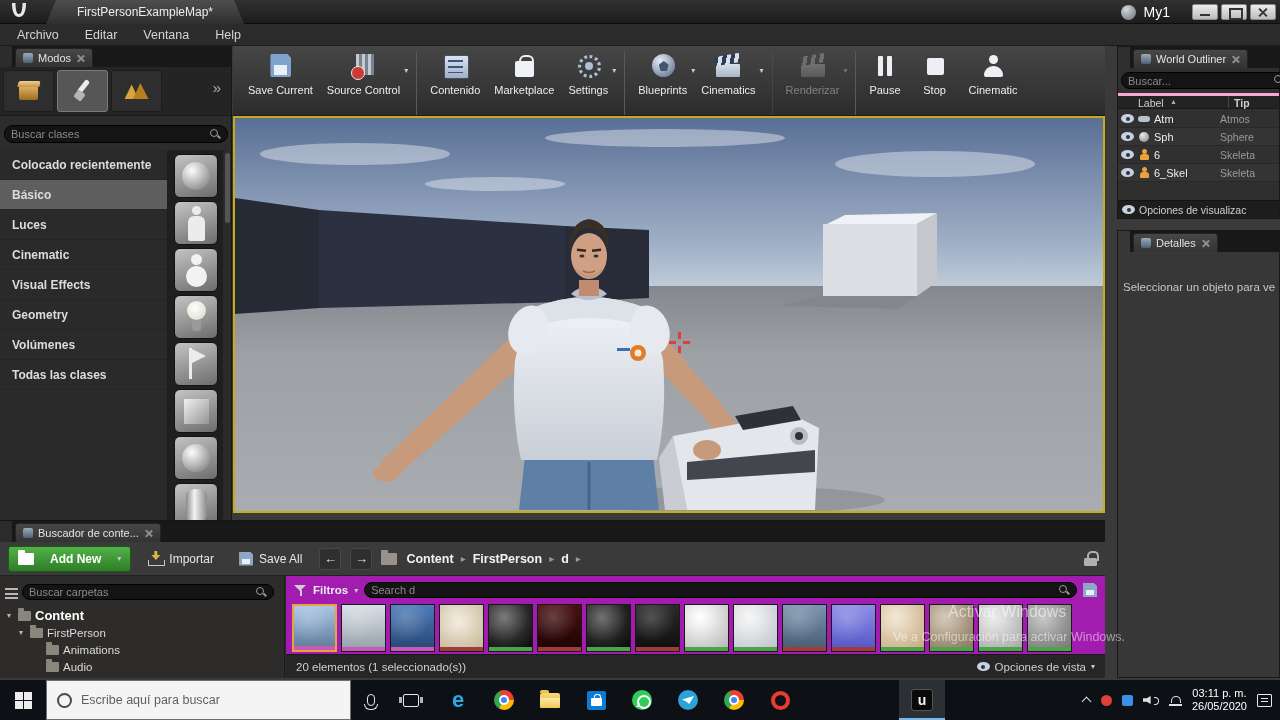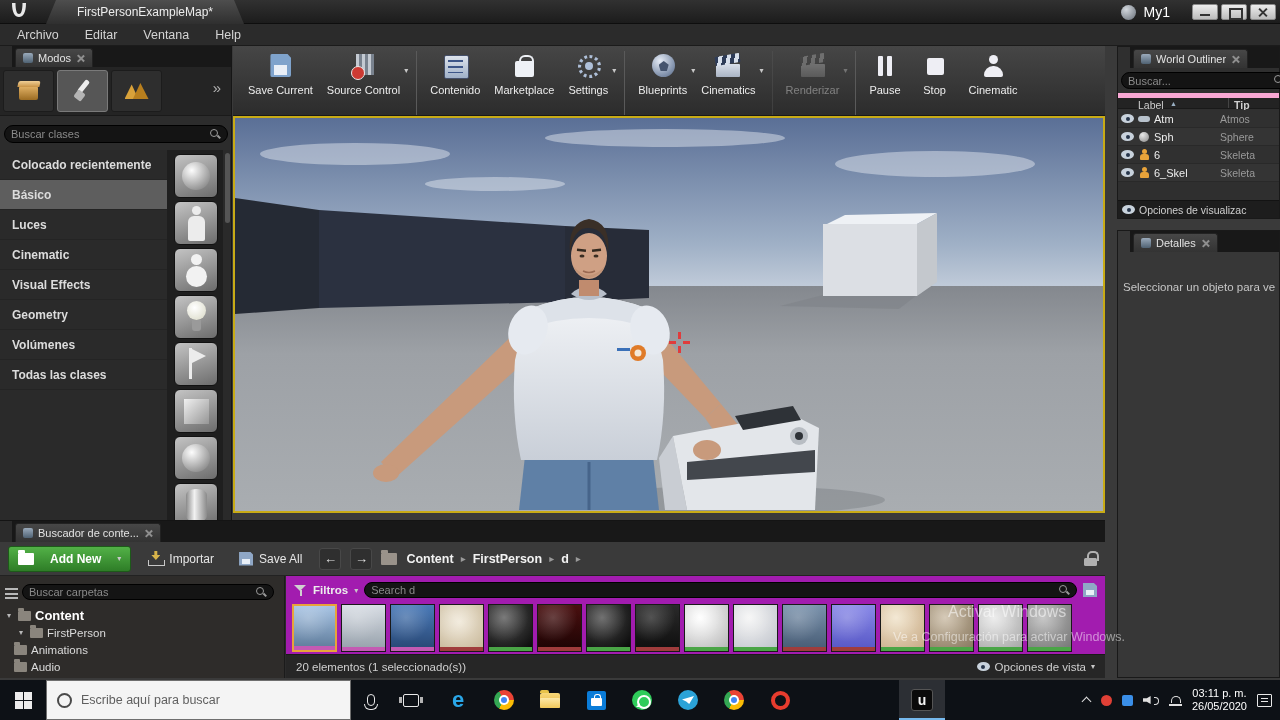--- a/index.html
+++ b/index.html
@@ -112,21 +112,21 @@
   .eject-icon::after{content:"";position:absolute;left:6px;top:14px;width:19px;height:11px;border-radius:9px 9px 2px 2px;background:#eeeef4;}
 
   
   .viewport{position:absolute;left:233px;top:116px;width:872px;height:397px;border:2px solid #c8ab16;background:#87909a;}
   .viewport svg{display:block;width:100%;height:100%;}
 
   
   .outliner{position:absolute;left:1117px;top:46px;width:163px;height:173px;background:#2f2f2f;border:1px solid #191919;}
   .wo-searchrow{position:absolute;left:3px;top:25px;right:3px;height:17px;display:flex;align-items:center;gap:3px;}
   .wo-searchrow .searchbox{flex:1;height:17px;}
-  .wo-header{position:absolute;left:0;top:46px;width:100%;height:16px;background:#232323;border-top:5px solid #f9a8d4;border-bottom:1px solid #191919;font-size:10.5px;color:#cfcfcf;}
+  .wo-header{position:absolute;left:0;top:46px;width:100%;height:16px;background:#232323;border-top:3px solid #f9a8d4;border-bottom:1px solid #191919;font-size:10.5px;color:#cfcfcf;}
   .wo-header .hl{position:absolute;left:20px;top:1px;}
   .wo-header .sort{position:absolute;left:52px;top:2px;font-size:7px;color:#9ab0c4;}
   .wo-header .hdiv{position:absolute;left:110px;top:0;bottom:0;border-left:1px solid #454545;}
   .wo-header .ht{position:absolute;left:116px;top:1px;font-weight:bold;}
   .wo-rows{position:absolute;left:0;top:63px;width:100%;}
   .wo-row{height:18px;display:flex;align-items:center;gap:4px;padding:0 2px 0 3px;border-bottom:1px solid #292929;background:#303030;}
   .wo-row:nth-child(even){background:#343434;}
   .wo-ic{width:12px;height:12px;position:relative;flex:none;}
   .fog-actor-icon::before{content:"";position:absolute;left:0;top:3px;width:12px;height:6px;border-radius:4px;background:#b8c2cc;}
   .sphere-actor-icon::before{content:"";position:absolute;left:1px;top:1px;width:10px;height:10px;border-radius:50%;background:radial-gradient(circle at 35% 30%,#e8e8e8,#848484);}
@@ -163,21 +163,21 @@
   .lock-ic::after{content:"";position:absolute;left:0;top:7px;width:13px;height:8px;background:#b0b0b0;border-radius:1.5px;}
   .cb-left{position:absolute;left:0;top:55px;width:285px;bottom:0;background:#2e2c2a;border-right:1px solid #1b1b1b;}
   .sources-ic{position:absolute;left:5px;top:12px;width:13px;height:11px;background:repeating-linear-gradient(#b8b8b8 0 2px,transparent 2px 4.5px);}
   .folders-search{position:absolute;left:22px;top:8px;right:10px;height:16px;}
   .cb-tree{position:absolute;left:0;top:31px;width:100%;}
   .tree-row{height:17px;display:flex;align-items:center;gap:4px;font-size:11.5px;color:#dadada;white-space:nowrap;}
   .tree-row.root .tree-label{font-weight:bold;font-size:13px;color:#fff;}
   .tw{width:10px;font-size:8px;color:#b8b8b8;text-align:center;flex:none;}
   .fold-ic{width:13px;height:10px;background:#8a857d;border-radius:1px;position:relative;flex:none;}
   .fold-ic::before{content:"";position:absolute;left:0;top:-2.5px;width:6px;height:2.5px;background:#8a857d;border-radius:1px 1px 0 0;}
-  .depth-0{padding-left:4px;} .depth-1{padding-left:16px;} .depth-2{}
+  .depth-0{padding-left:4px;} .depth-1{padding-left:16px;} .depth-2{padding-left:32px;}
   .cb-right{position:absolute;left:286px;top:55px;right:0;bottom:0;background:#a21caf;}
   .filter-row{position:absolute;left:0;top:5px;right:0;height:18px;display:flex;align-items:center;gap:6px;padding:0 8px;}
   .funnel-ic{width:13px;height:13px;position:relative;flex:none;}
   .funnel-ic::before{content:"";position:absolute;left:0;top:1px;border-left:6.5px solid transparent;border-right:6.5px solid transparent;border-top:6px solid #d0d0d0;}
   .funnel-ic::after{content:"";position:absolute;left:5.5px;top:6px;width:2.5px;height:6px;background:#d0d0d0;}
   .filters-label{font-size:11.5px;font-weight:bold;color:#ececec;}
   .asset-search{flex:1;height:16px;}
   .asset-row{position:absolute;left:6px;top:28px;right:0;height:50px;display:flex;gap:4px;overflow:hidden;}
   .asset{width:45px;height:48px;position:relative;border:1px solid #191919;background:#1f1f1f;flex:none;}
   .asset.selected{border:2px solid #e8a33a;}

